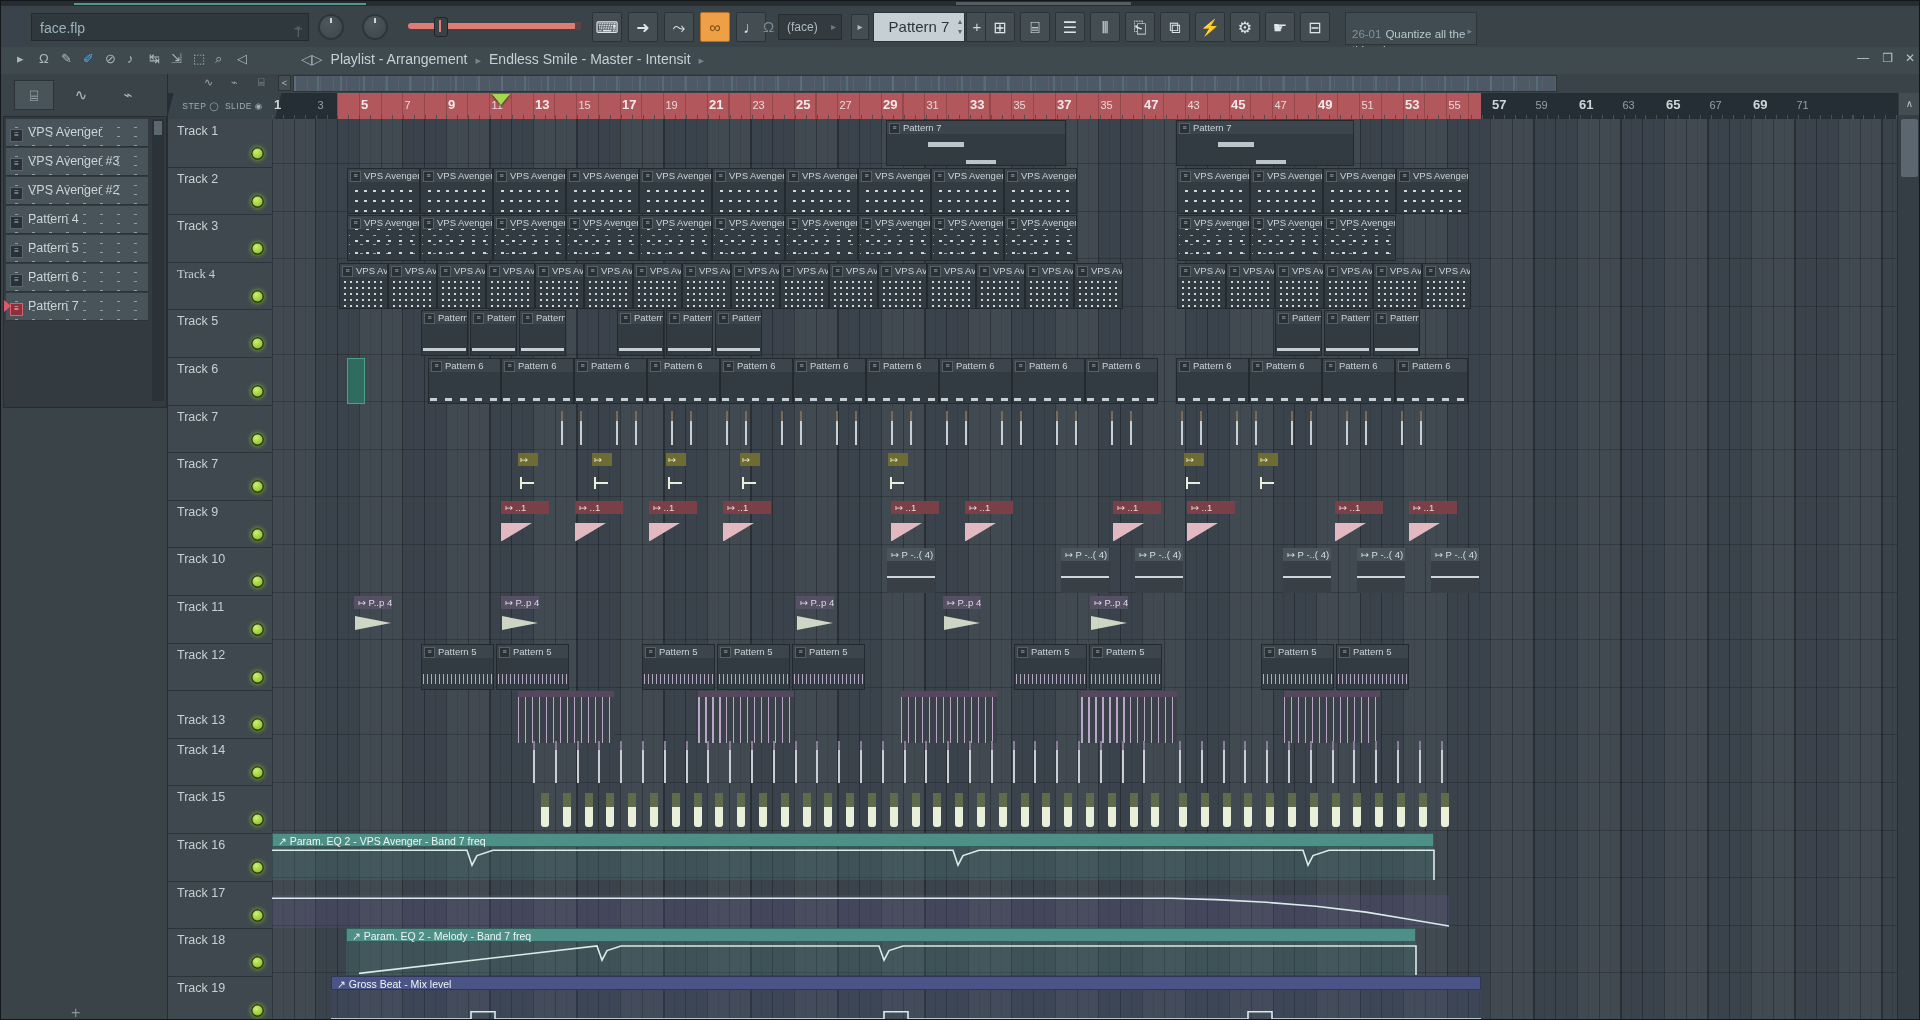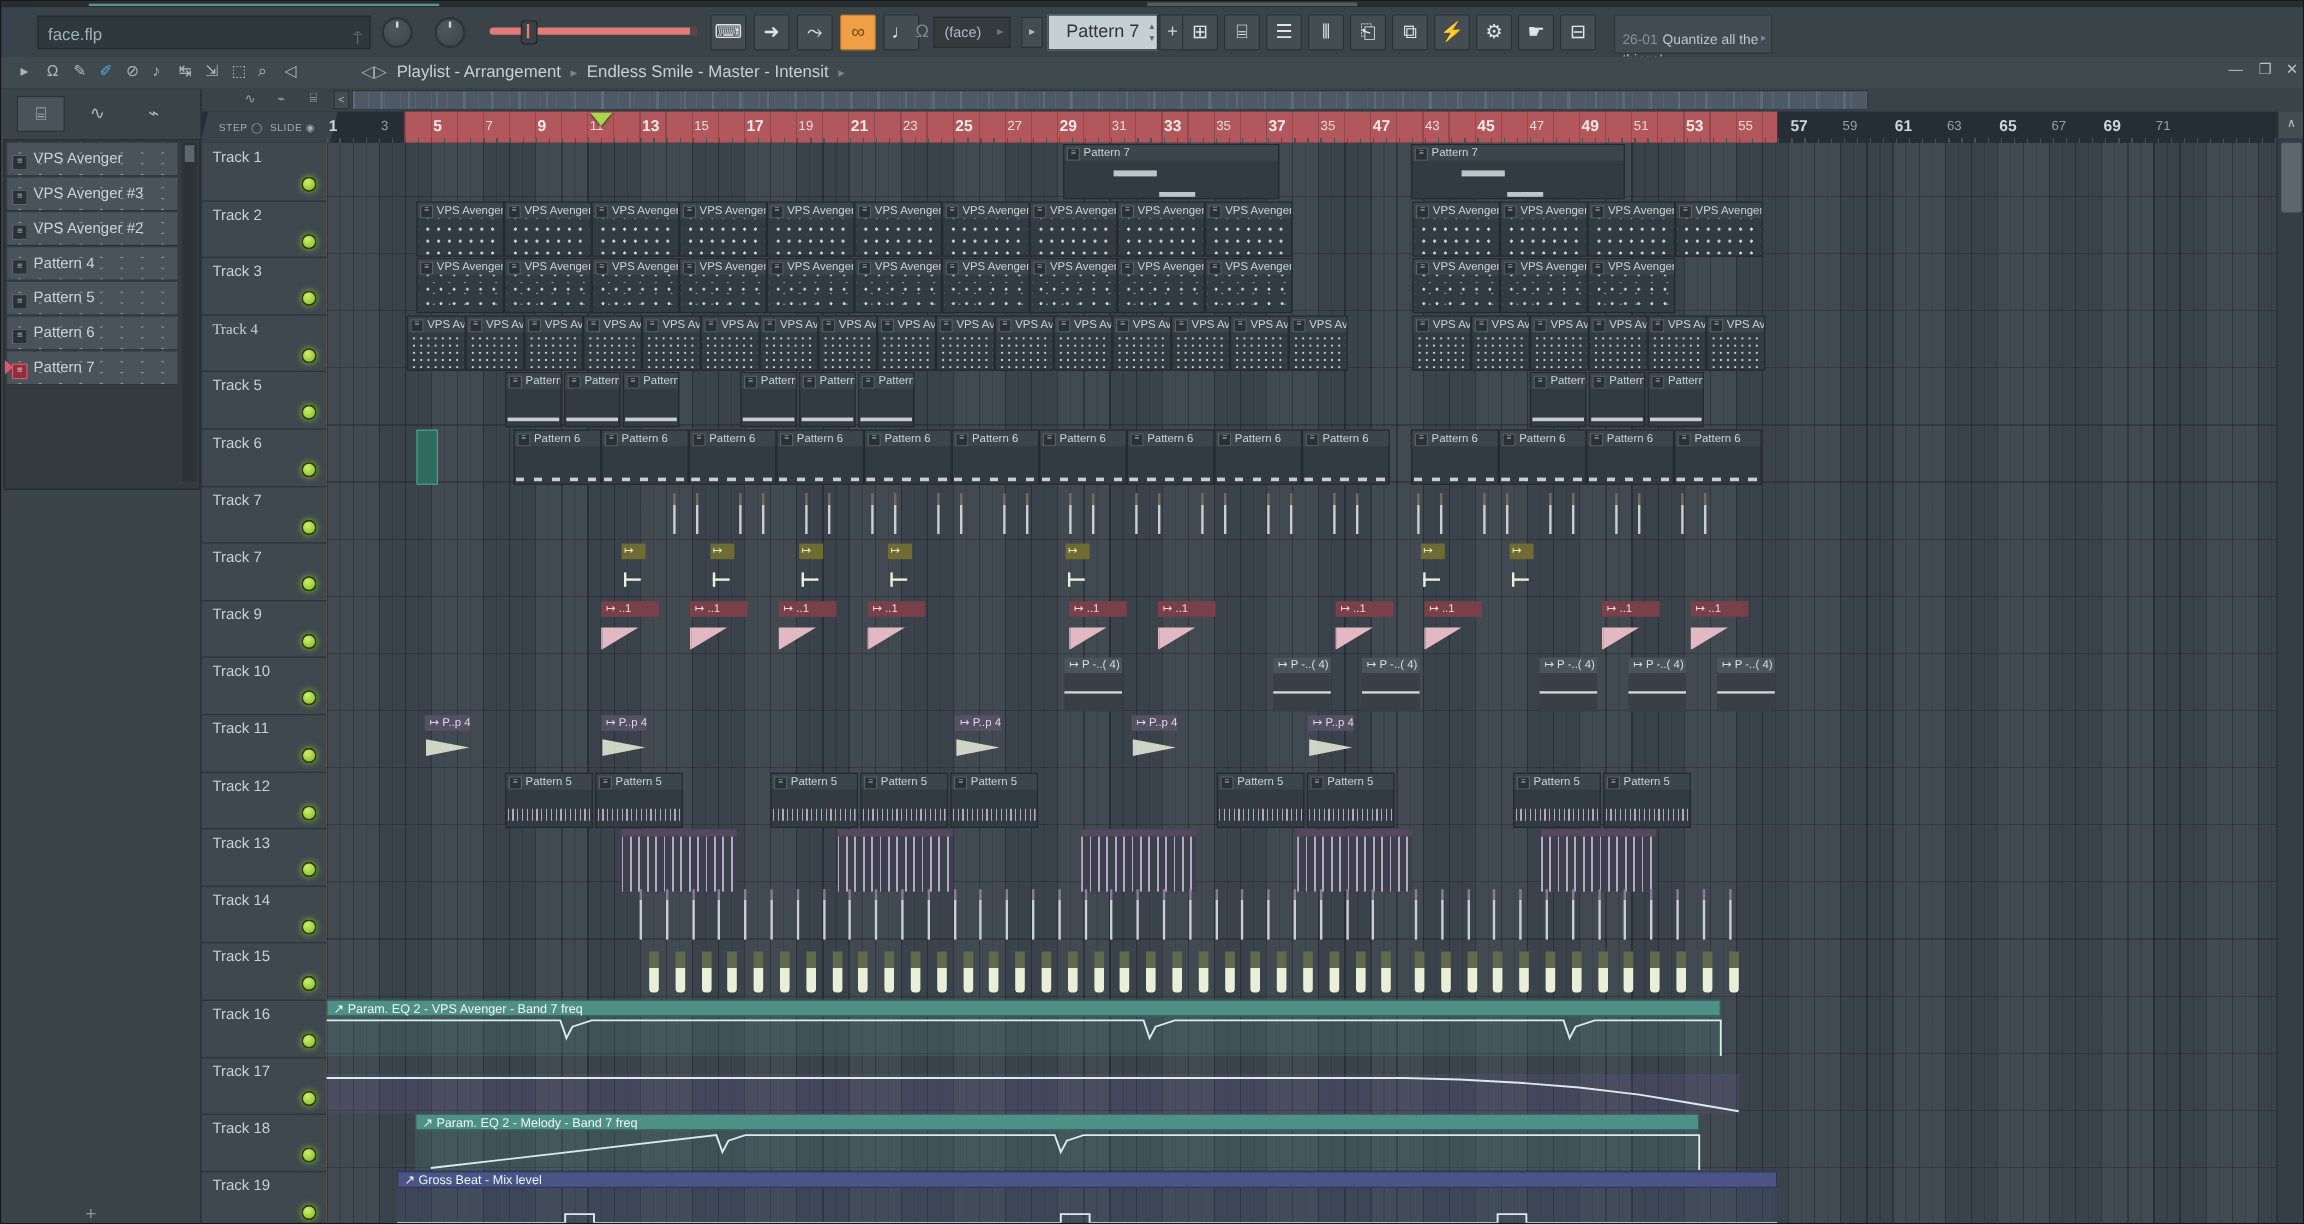--- a/index.html
+++ b/index.html
@@ -259,21 +259,21 @@
       <div class="rowline" style="top: 428.4px;"></div>
       <div class="tname" style="top: 433.4px;">Track 10</div>
       <div class="led" style="top: 456.4px;"></div>
       <div class="rowline" style="top: 476px;"></div>
       <div class="tname" style="top: 481px;">Track 11</div>
       <div class="led" style="top: 504px;"></div>
       <div class="rowline" style="top: 523.6px;"></div>
       <div class="tname" style="top: 528.6px;">Track 12</div>
       <div class="led" style="top: 551.6px;"></div>
       <div class="rowline" style="top: 571.2px;"></div>
-      <div class="tname" style="top: 577px;">Track 13</div>
+      <div class="tname" style="top: 594px;">Track 13</div>
       <div class="led" style="top: 599.2px;"></div>
       <div class="rowline" style="top: 618.8px;"></div>
       <div class="tname" style="top: 623.8px;">Track 14</div>
       <div class="led" style="top: 646.8px;"></div>
       <div class="rowline" style="top: 666.4px;"></div>
       <div class="tname" style="top: 671.4px;">Track 15</div>
       <div class="led" style="top: 694.4px;"></div>
       <div class="rowline" style="top: 714px;"></div>
       <div class="tname" style="top: 719px;">Track 16</div>
       <div class="led" style="top: 742px;"></div>

